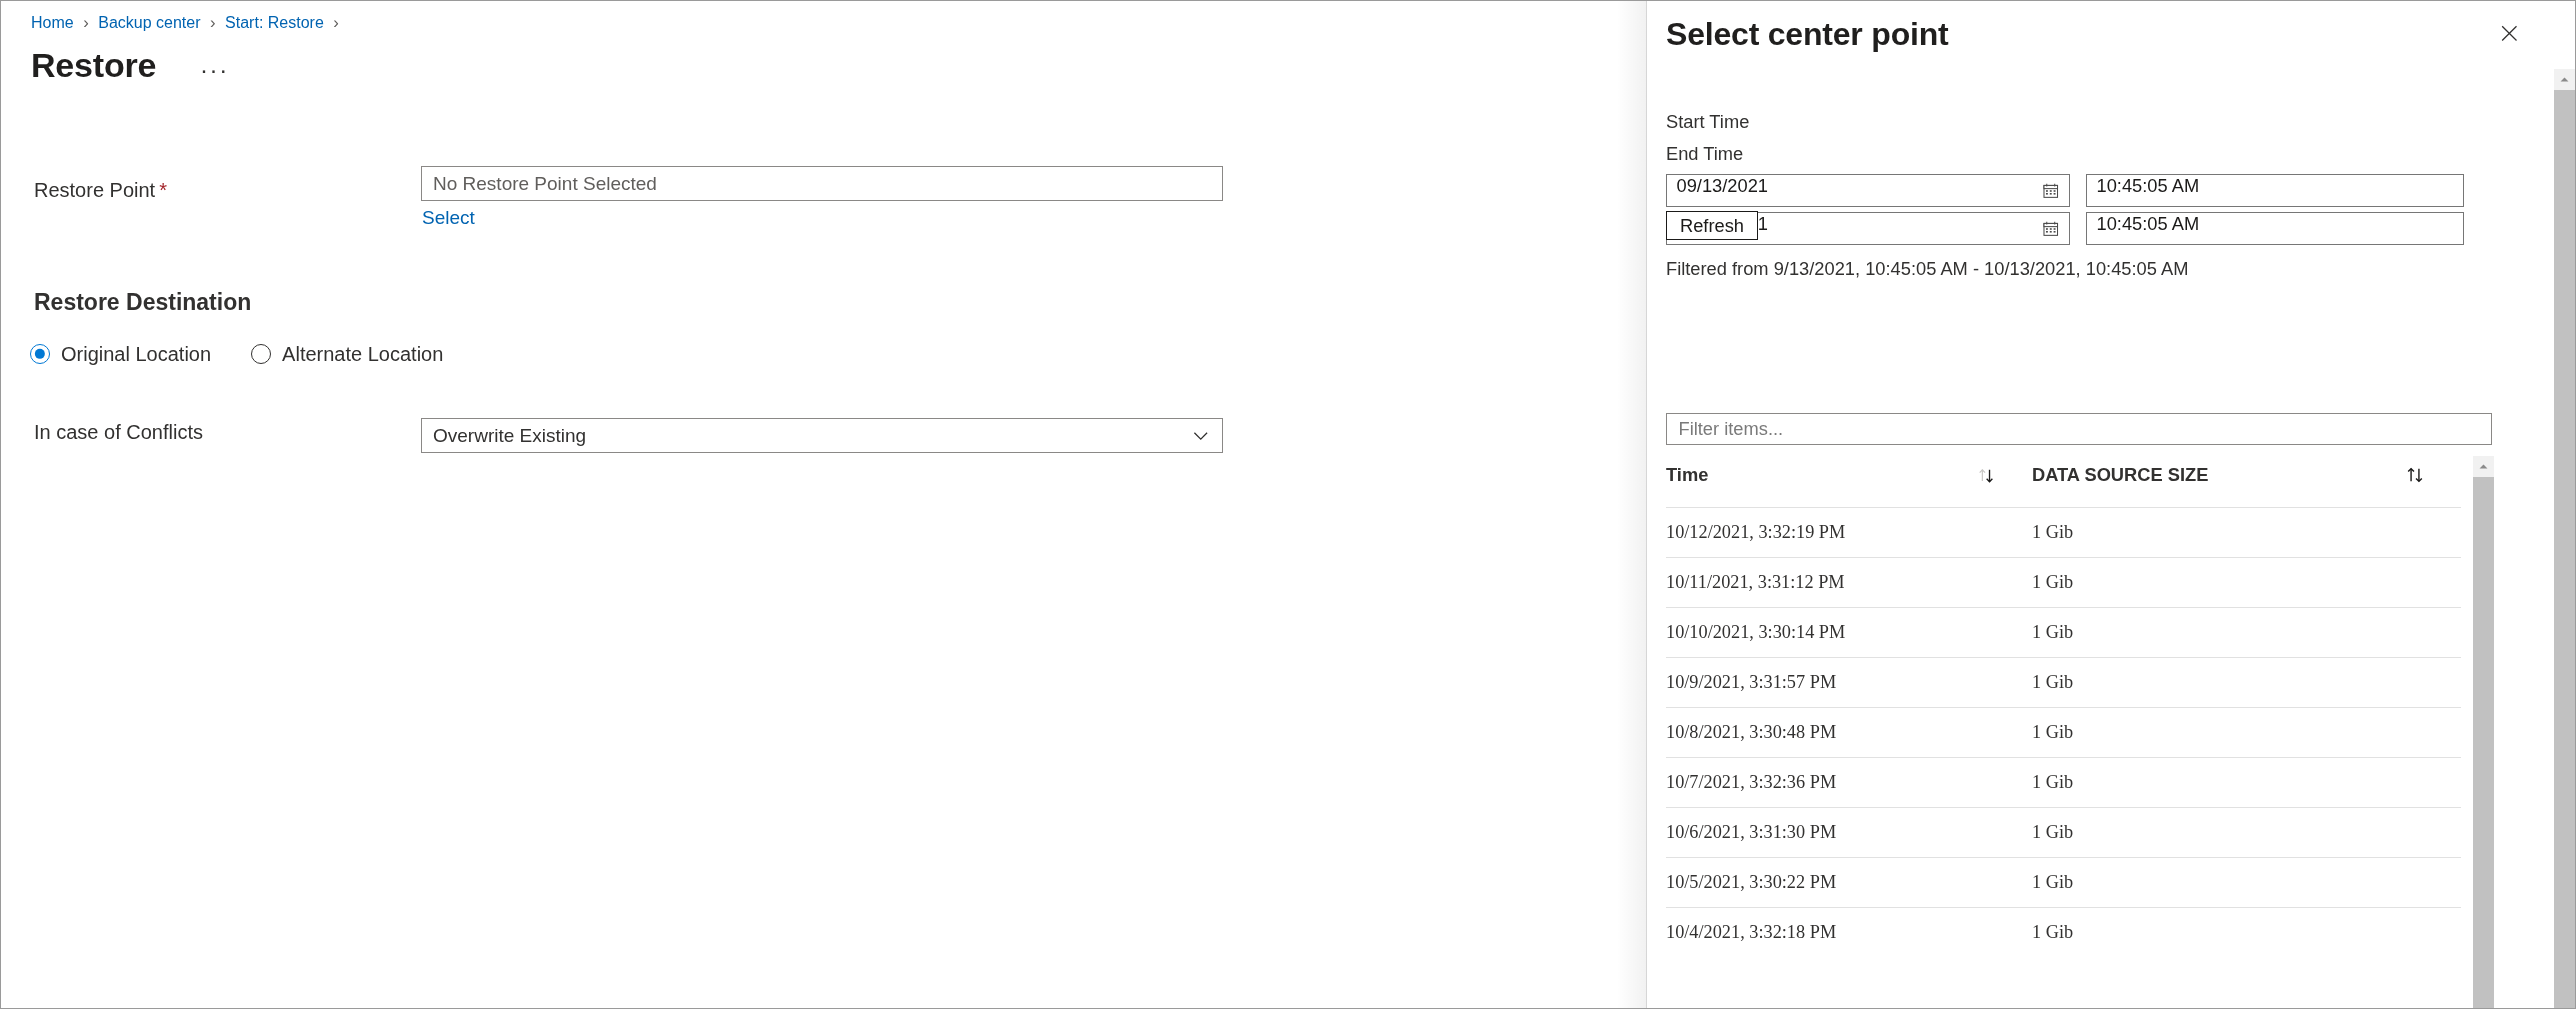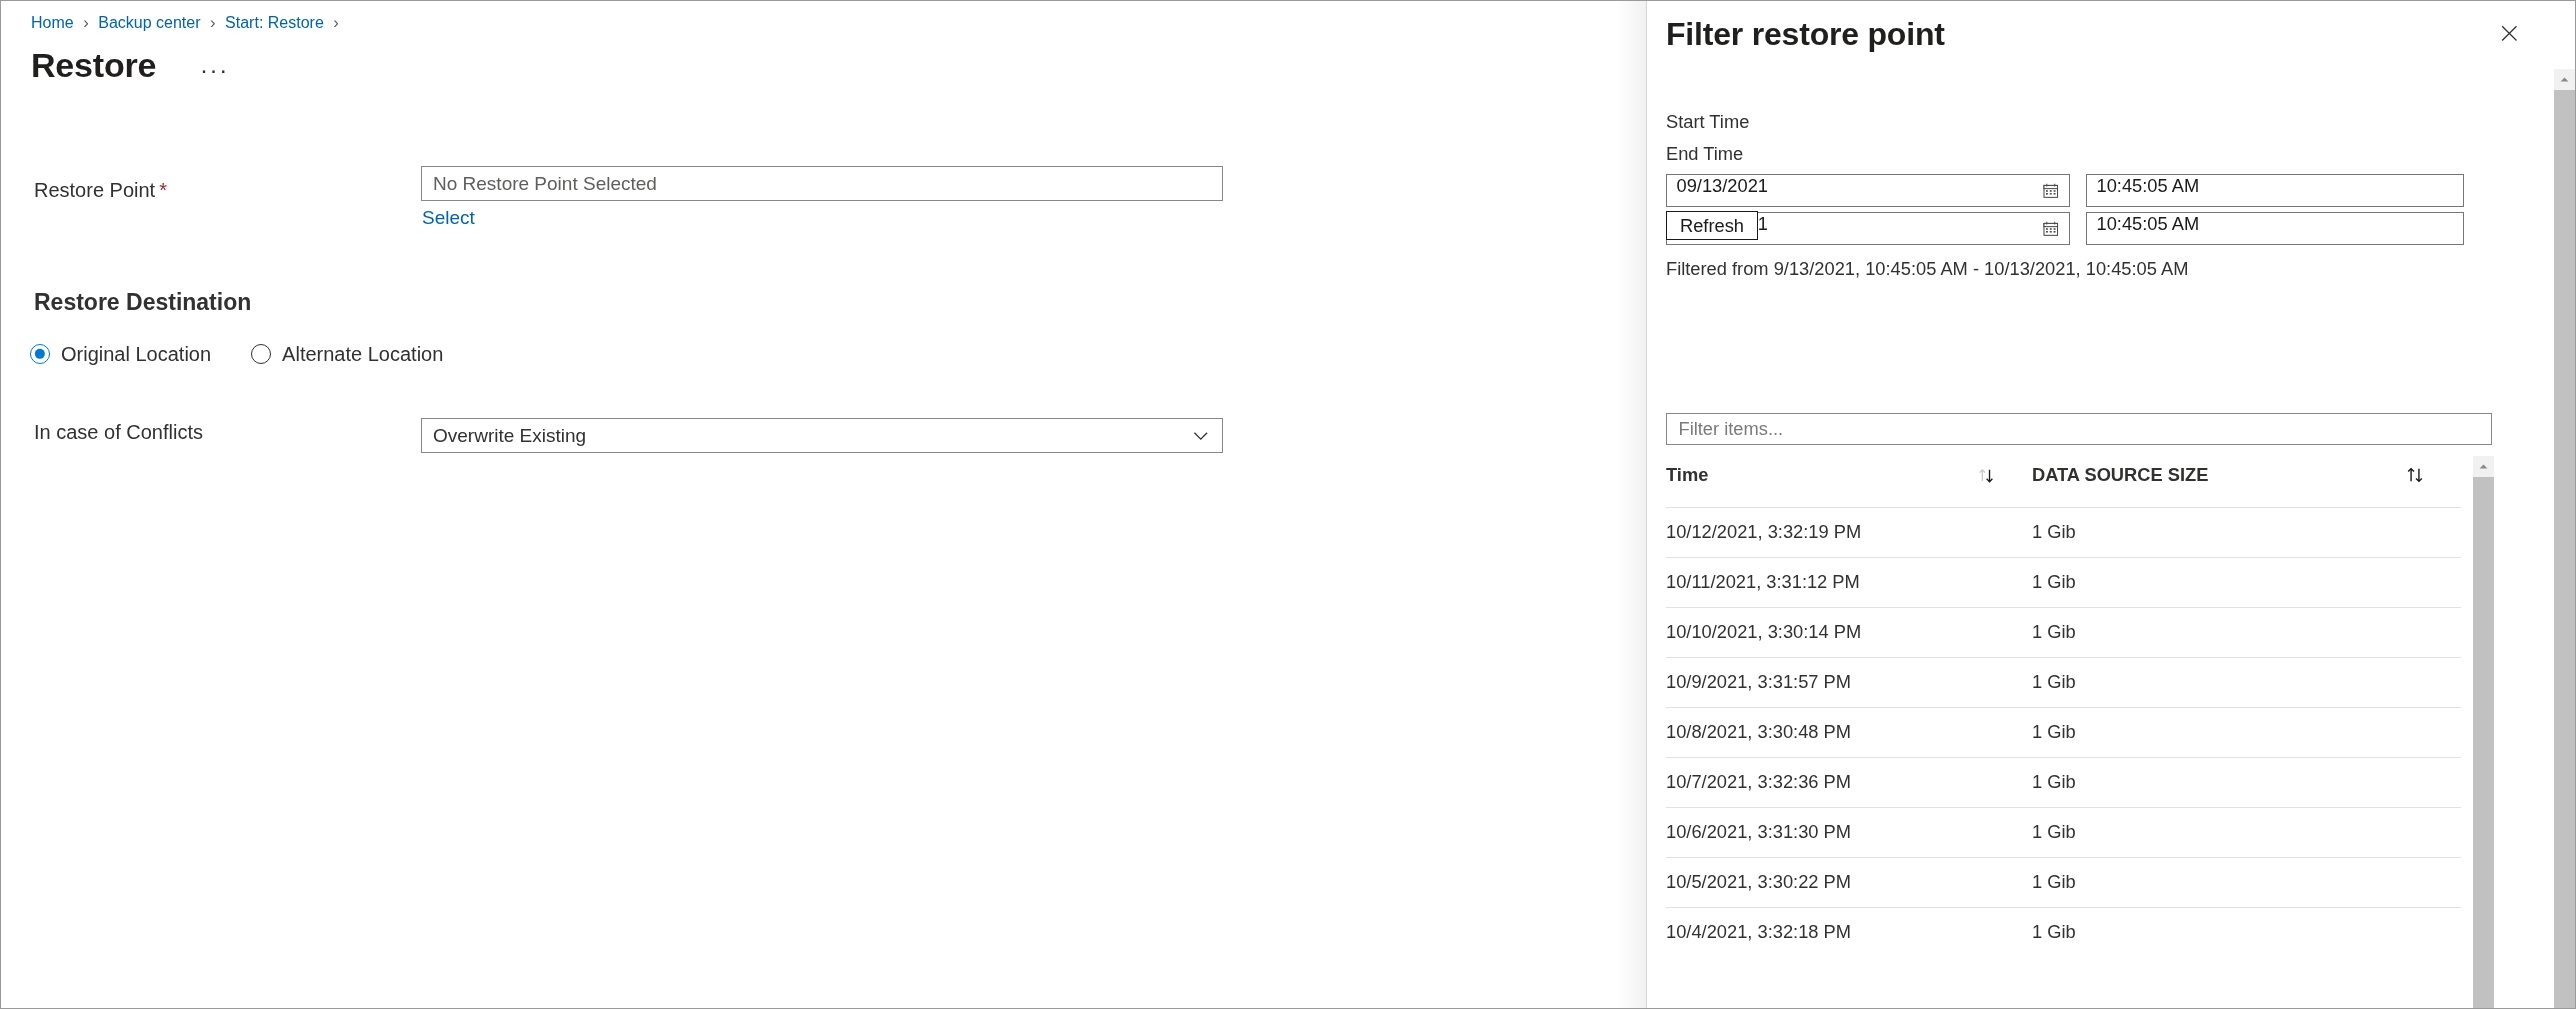--- a/index.html
+++ b/index.html
@@ -351,20 +351,21 @@
   }
   .th-time  { width: 366px; padding-left: 25px; }
   .th-size  { width: 429px; padding-left: 0px; }
   .rp-table td {
     font-size: 18.3px;
     color: #323130;
     height: 49px;
     vertical-align: middle;
     border-top: 0.8px solid #e1e1e1;
     padding: 0;
+    font-family: Liberation Serif, serif;
   }
   .td-time { padding-left: 25px; }
   .td-size { padding-left: 0px; }
 
   .sort-ico { display: inline-flex; align-items: center; }
 
   
   .sb {
     position: absolute;
     width: 20.7px;
@@ -441,21 +442,21 @@
             <path d="M3 7 L11 15 L19 7" fill="none" stroke="#323130" stroke-width="1.6"></path>
           </svg>
       </span>
     </div>
   </div>
 
   <div class="panel-shadow"></div>
 
   <div class="right-panel">
 
-    <div class="panel-title">Filter restore point</div>
+    <div class="panel-title">Select center point</div>
 
     <div class="panel-close">
       <svg width="20.7" height="20.7" viewBox="0 0 26 26">
           <path d="M4 4 L22 22 M22 4 L4 22" stroke="#323130" stroke-width="1.6" fill="none"></path>
         </svg>
     </div>
 
     <div class="p-label lbl-start">Start Time</div>
 
     <div class="tf tf-date row-start">

